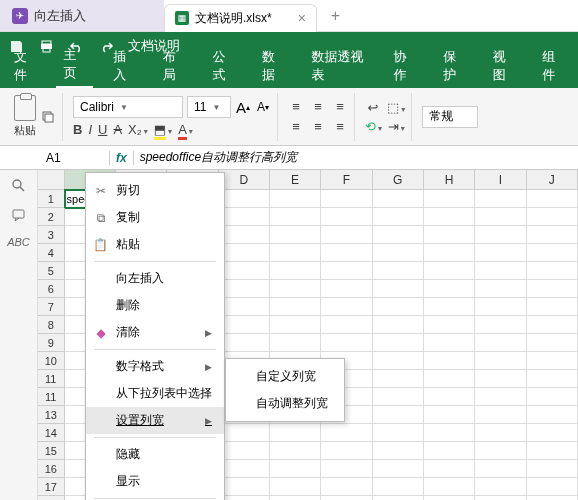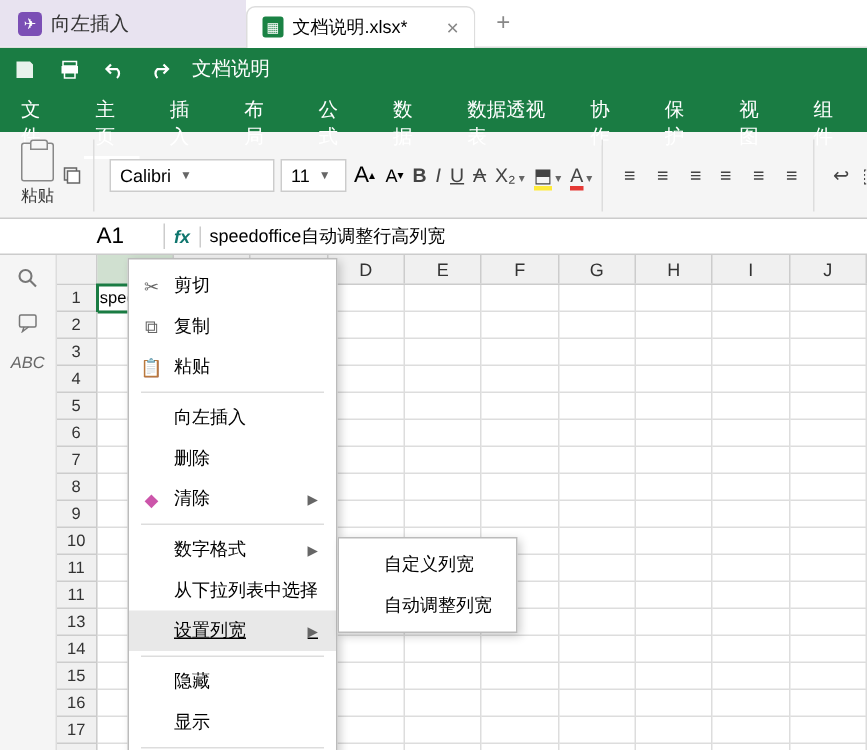--- a/index.html
+++ b/index.html
@@ -10,41 +10,41 @@
 .app-icon { width: 16px; height: 16px; background: #7b4fb5; border-radius: 3px; display: flex; align-items: center; justify-content: center; color: #fff; font-size: 10px; }
 .doc-tab { display: flex; align-items: center; gap: 6px; padding: 0 10px; height: 28px; margin-top: 4px; background: #fff; border-radius: 6px 6px 0 0; border: 1px solid #ddd; border-bottom: none; }
 .doc-icon { width: 14px; height: 14px; background: #1a8244; border-radius: 2px; color: #fff; font-size: 9px; display: flex; align-items: center; justify-content: center; }
 .close-x { margin-left: 20px; color: #888; font-size: 14px; }
 .add-tab { margin-left: 14px; color: #888; font-size: 16px; }
 
 .toolbar-green { height: 28px; background: #1a7c43; display: flex; align-items: center; padding: 0 8px; gap: 14px; color: #fff; justify-content: flex-start; }
 .tb-left { display: flex; gap: 14px; align-items: center; }
 .tb-icon { width: 16px; height: 16px; display: flex; align-items: center; justify-content: center; }
 
-.menubar { height: 28px; background: #1a7c43; display: flex; align-items: flex-start; padding: 0 6px; gap: 12px; color: #fff; font-size: 13px; }
+.menubar { height: 28px; background: #1a7c43; display: flex; align-items: flex-end; padding: 0 6px; gap: 12px; color: #fff; font-size: 13px; }
 .menu-item { padding: 4px 8px; cursor: pointer; }
 .menu-item.active { border-bottom: 2px solid #fff; }
 
 .ribbon { height: 58px; background: #f5f5f5; border-bottom: 1px solid #ccc; display: flex; align-items: center; padding: 4px 8px; gap: 4px; }
 .rib-group { display: flex; align-items: center; gap: 4px; padding: 0 6px; border-right: 1px solid #ddd; height: 48px; }
 .rib-group:last-child { border-right: none; }
 .paste-btn { display: flex; flex-direction: column; align-items: center; gap: 2px; font-size: 11px; color: #333; }
 .clipboard-icon { width: 22px; height: 26px; border: 1px solid #888; border-radius: 2px; position: relative; }
 .clipboard-icon::before { content: ''; position: absolute; top: -3px; left: 5px; width: 10px; height: 5px; border: 1px solid #888; border-radius: 2px 2px 0 0; background: #f5f5f5; }
 .dropdown-sel { border: 1px solid #ccc; background: #fff; padding: 2px 6px; font-size: 12px; height: 22px; display: flex; align-items: center; gap: 4px; }
 .font-row { display: flex; gap: 4px; align-items: center; }
-.font-col { display: flex; gap: 4px; }
+.font-col { display: flex; flex-direction: column; gap: 4px; }
 .btn-row { display: flex; gap: 6px; align-items: center; font-size: 13px; color: #444; }
 .ico { width: 16px; height: 16px; display: inline-flex; align-items: center; justify-content: center; }
 .caret { font-size: 8px; color: #666; margin-left: 2px; }
 
 .formula-bar { height: 24px; background: #fff; border-bottom: 1px solid #ccc; display: flex; align-items: center; }
-.name-box { width: 72px; border-right: 1px solid #ccc; padding: 0 8px; font-size: 15px; margin-left: 38px; text-align: center; }
+.name-box { width: 72px; border-right: 1px solid #ccc; padding: 0 8px; font-size: 12px; margin-left: 38px; }
 .fx-label { padding: 0 6px; font-style: italic; color: #0f766e; border-right: 1px solid #ccc; font-weight: bold; }
-.formula-input { flex: 1; padding: 0 6px; font-size: 12px; }
+.formula-input { flex: 1; padding: 0 6px; font-size: 12px; font-style: italic; }
 
 .workspace { display: flex; height: calc(100% - 170px); background: #fff; }
 .left-rail { width: 38px; background: #f5f5f5; border-right: 1px solid #ddd; display: flex; flex-direction: column; align-items: center; gap: 14px; padding-top: 8px; color: #666; }
 .grid-area { flex: 1; position: relative; overflow: hidden; }
 .col-headers { display: flex; height: 20px; background: #f0f0f0; border-bottom: 1px solid #ccc; }
 .corner { width: 28px; border-right: 1px solid #ccc; background: #f0f0f0; }
 .col-h { width: 54px; border-right: 1px solid #ccc; text-align: center; font-size: 12px; color: #333; line-height: 20px; }
 .col-h.sel { background: #d0e0d0; }
 .row { display: flex; height: 18px; }
 .row-h { width: 28px; background: #f0f0f0; border-right: 1px solid #ccc; border-bottom: 1px solid #ccc; text-align: center; font-size: 11px; color: #333; line-height: 18px; }

